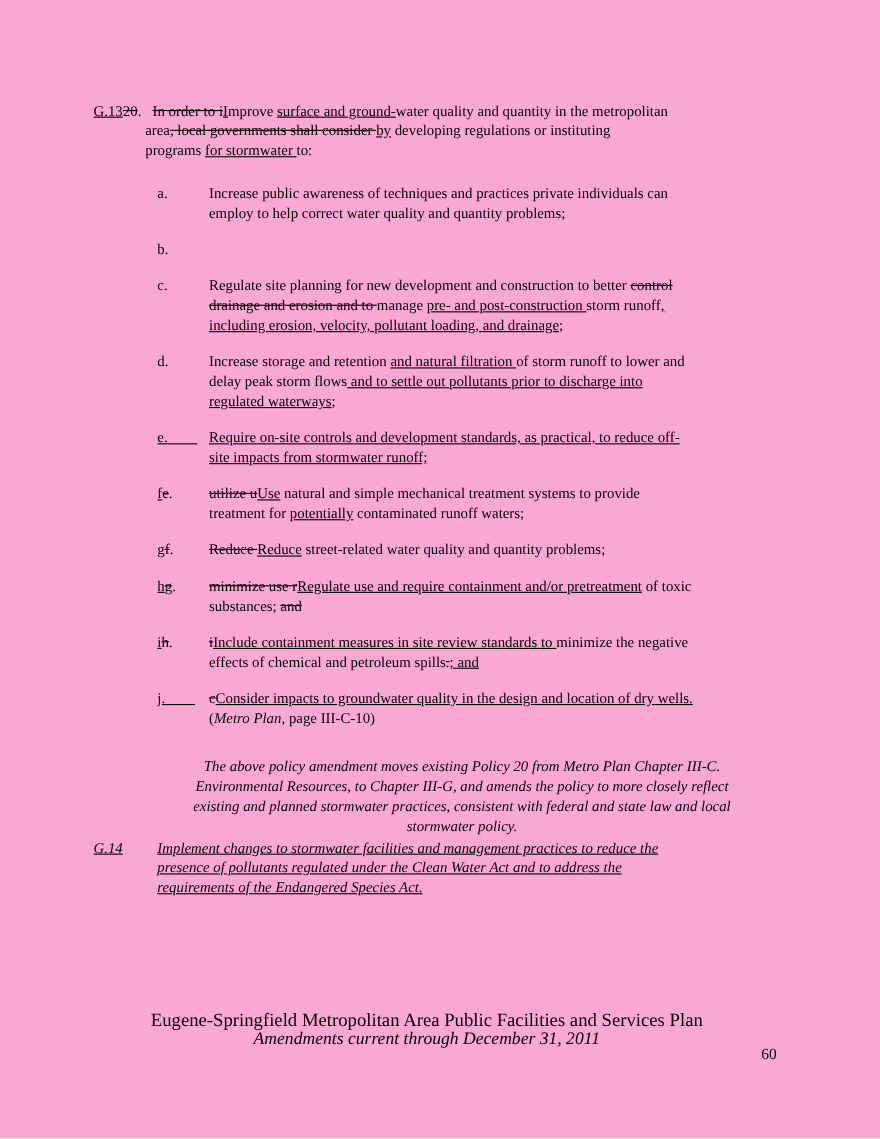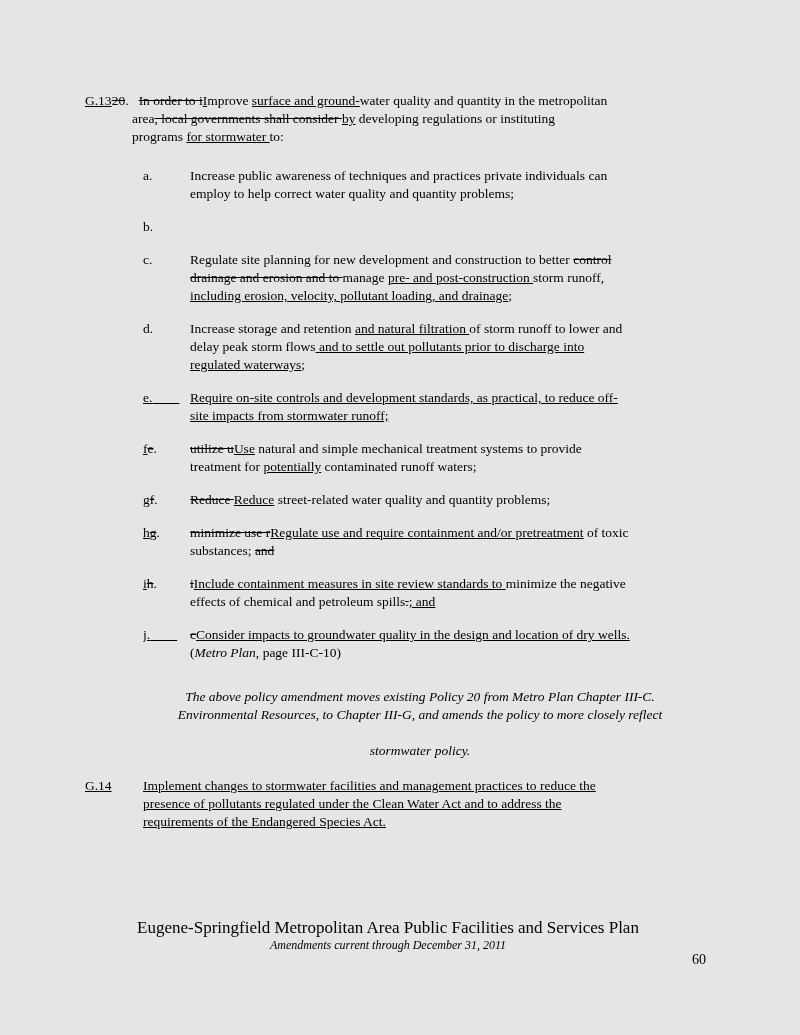--- a/index.html
+++ b/index.html
@@ -1,37 +1,37 @@
 <!DOCTYPE html>
 <html><head>
 <meta charset="utf-8">
 <style>
   html,body{margin:0;padding:0;background:#ffffff;}
   .page{
     position:relative;
     width:800px;height:1035px;
-    background:#e5e5e5;
+    background:#f9a8d4;
     color:#000;
     font-family:"Liberation Serif","DejaVu Serif",serif;
     font-size:13.5px;
     line-height:18px;
     overflow:hidden;
   }
   .content{position:absolute;top:92px;left:0;width:800px;}
   .g13-head{margin:0 0 21px 0;padding-left:132px;text-indent:-47px;width:600px;}
   .items{margin-left:143px;}
   .li{display:flex;margin-bottom:15px;}
   .li-label{flex:0 0 47px;white-space:nowrap;overflow:hidden;}
   .li-text{width:565px;}
   .note{font-style:italic;margin:26px 0 0 75px;width:690px;text-align:center;}
-  .g14{margin:17px 0 0 85px;display:flex;}
+  .g14{margin:2px 0 0 85px;display:flex;font-style:italic;}
   .g14-label{flex:0 0 58px;}
   .g14-text{width:575px;}
   .footer-title{position:absolute;top:919px;left:0;width:776px;text-align:center;font-size:17px;}
-  .footer-subtitle{position:absolute;top:936px;left:0;width:776px;text-align:center;font-size:12px;font-style:italic;}
+  .footer-subtitle{position:absolute;top:936px;left:0;width:776px;text-align:center;font-size:16px;font-style:italic;}
   .page-number{position:absolute;top:951px;right:94px;font-size:14px;}
   
   .st{text-decoration:line-through;}
   .u{text-decoration:underline;}
   .i{font-style:italic;}
 </style>
 </head>
 <body>
 
 <div class="page">
@@ -74,21 +74,21 @@
         <div class="li">
           <span class="li-label"><span class="u">i</span><span class="st">h</span><span>.</span></span>
           <div class="li-text"><span class="st">i</span><span class="u">Include containment measures in site review standards to </span><span>minimize the negative</span><br><span>effects of chemical and petroleum spills</span><span class="st">.</span><span class="u">; and</span></div>
         </div>
         <div class="li">
           <span class="li-label"><span class="u">j.</span><span class="u">&nbsp;&nbsp;&nbsp;&nbsp;&nbsp;&nbsp;&nbsp;&nbsp;</span></span>
           <div class="li-text"><span class="st">c</span><span class="u">Consider impacts to groundwater quality in the design and location of dry wells.</span><br><span>(</span><span class="i">Metro Plan,</span><span> page III-C-10)</span></div>
         </div>
       </div>
 
-    <p class="note"><span>The above policy amendment moves existing Policy 20 from Metro Plan Chapter III-C.</span><br><span>Environmental Resources, to Chapter III-G, and amends the policy to more closely reflect</span><br><br><span>stormwater policy.</span></p>
+    <p class="note"><span>The above policy amendment moves existing Policy 20 from Metro Plan Chapter III-C.</span><br><span>Environmental Resources, to Chapter III-G, and amends the policy to more closely reflect</span><br><span>existing and planned stormwater practices, consistent with federal and state law and local</span><br><span>stormwater policy.</span></p>
 
     <div class="g14">
       <span class="g14-label"><span class="u">G.14</span></span>
       <div class="g14-text"><span class="u">Implement changes to stormwater facilities and management practices to reduce the</span><br><span class="u">presence of pollutants regulated under the Clean Water Act and to address the</span><br><span class="u">requirements of the Endangered Species Act.</span></div>
     </div>
 
   </div>
 
   <div class="footer-title">Eugene-Springfield Metropolitan Area Public Facilities and Services Plan</div>
   <div class="footer-subtitle">Amendments current through December 31, 2011</div>

